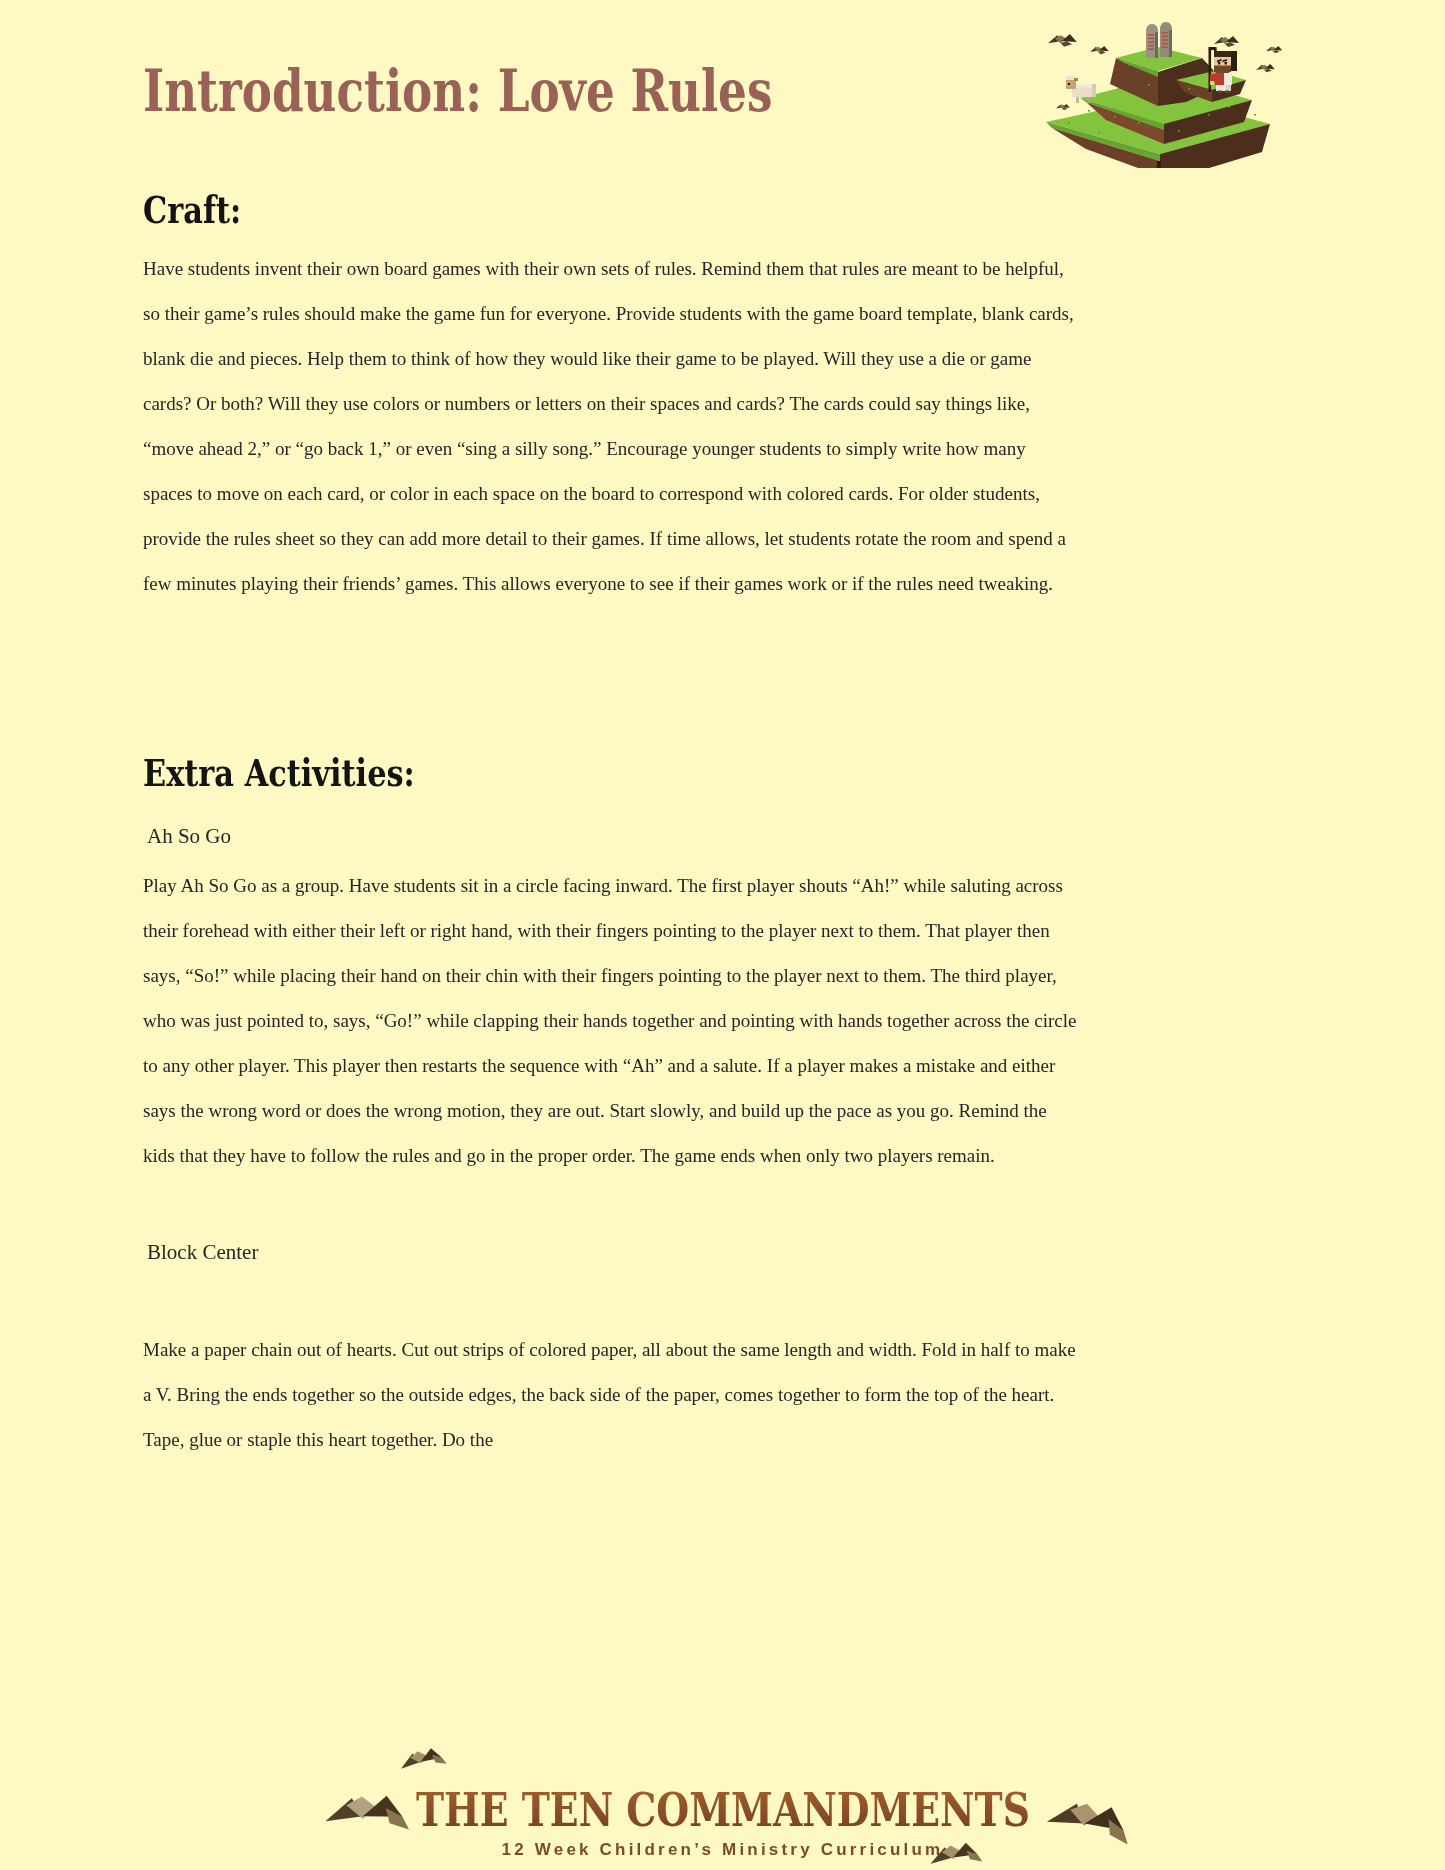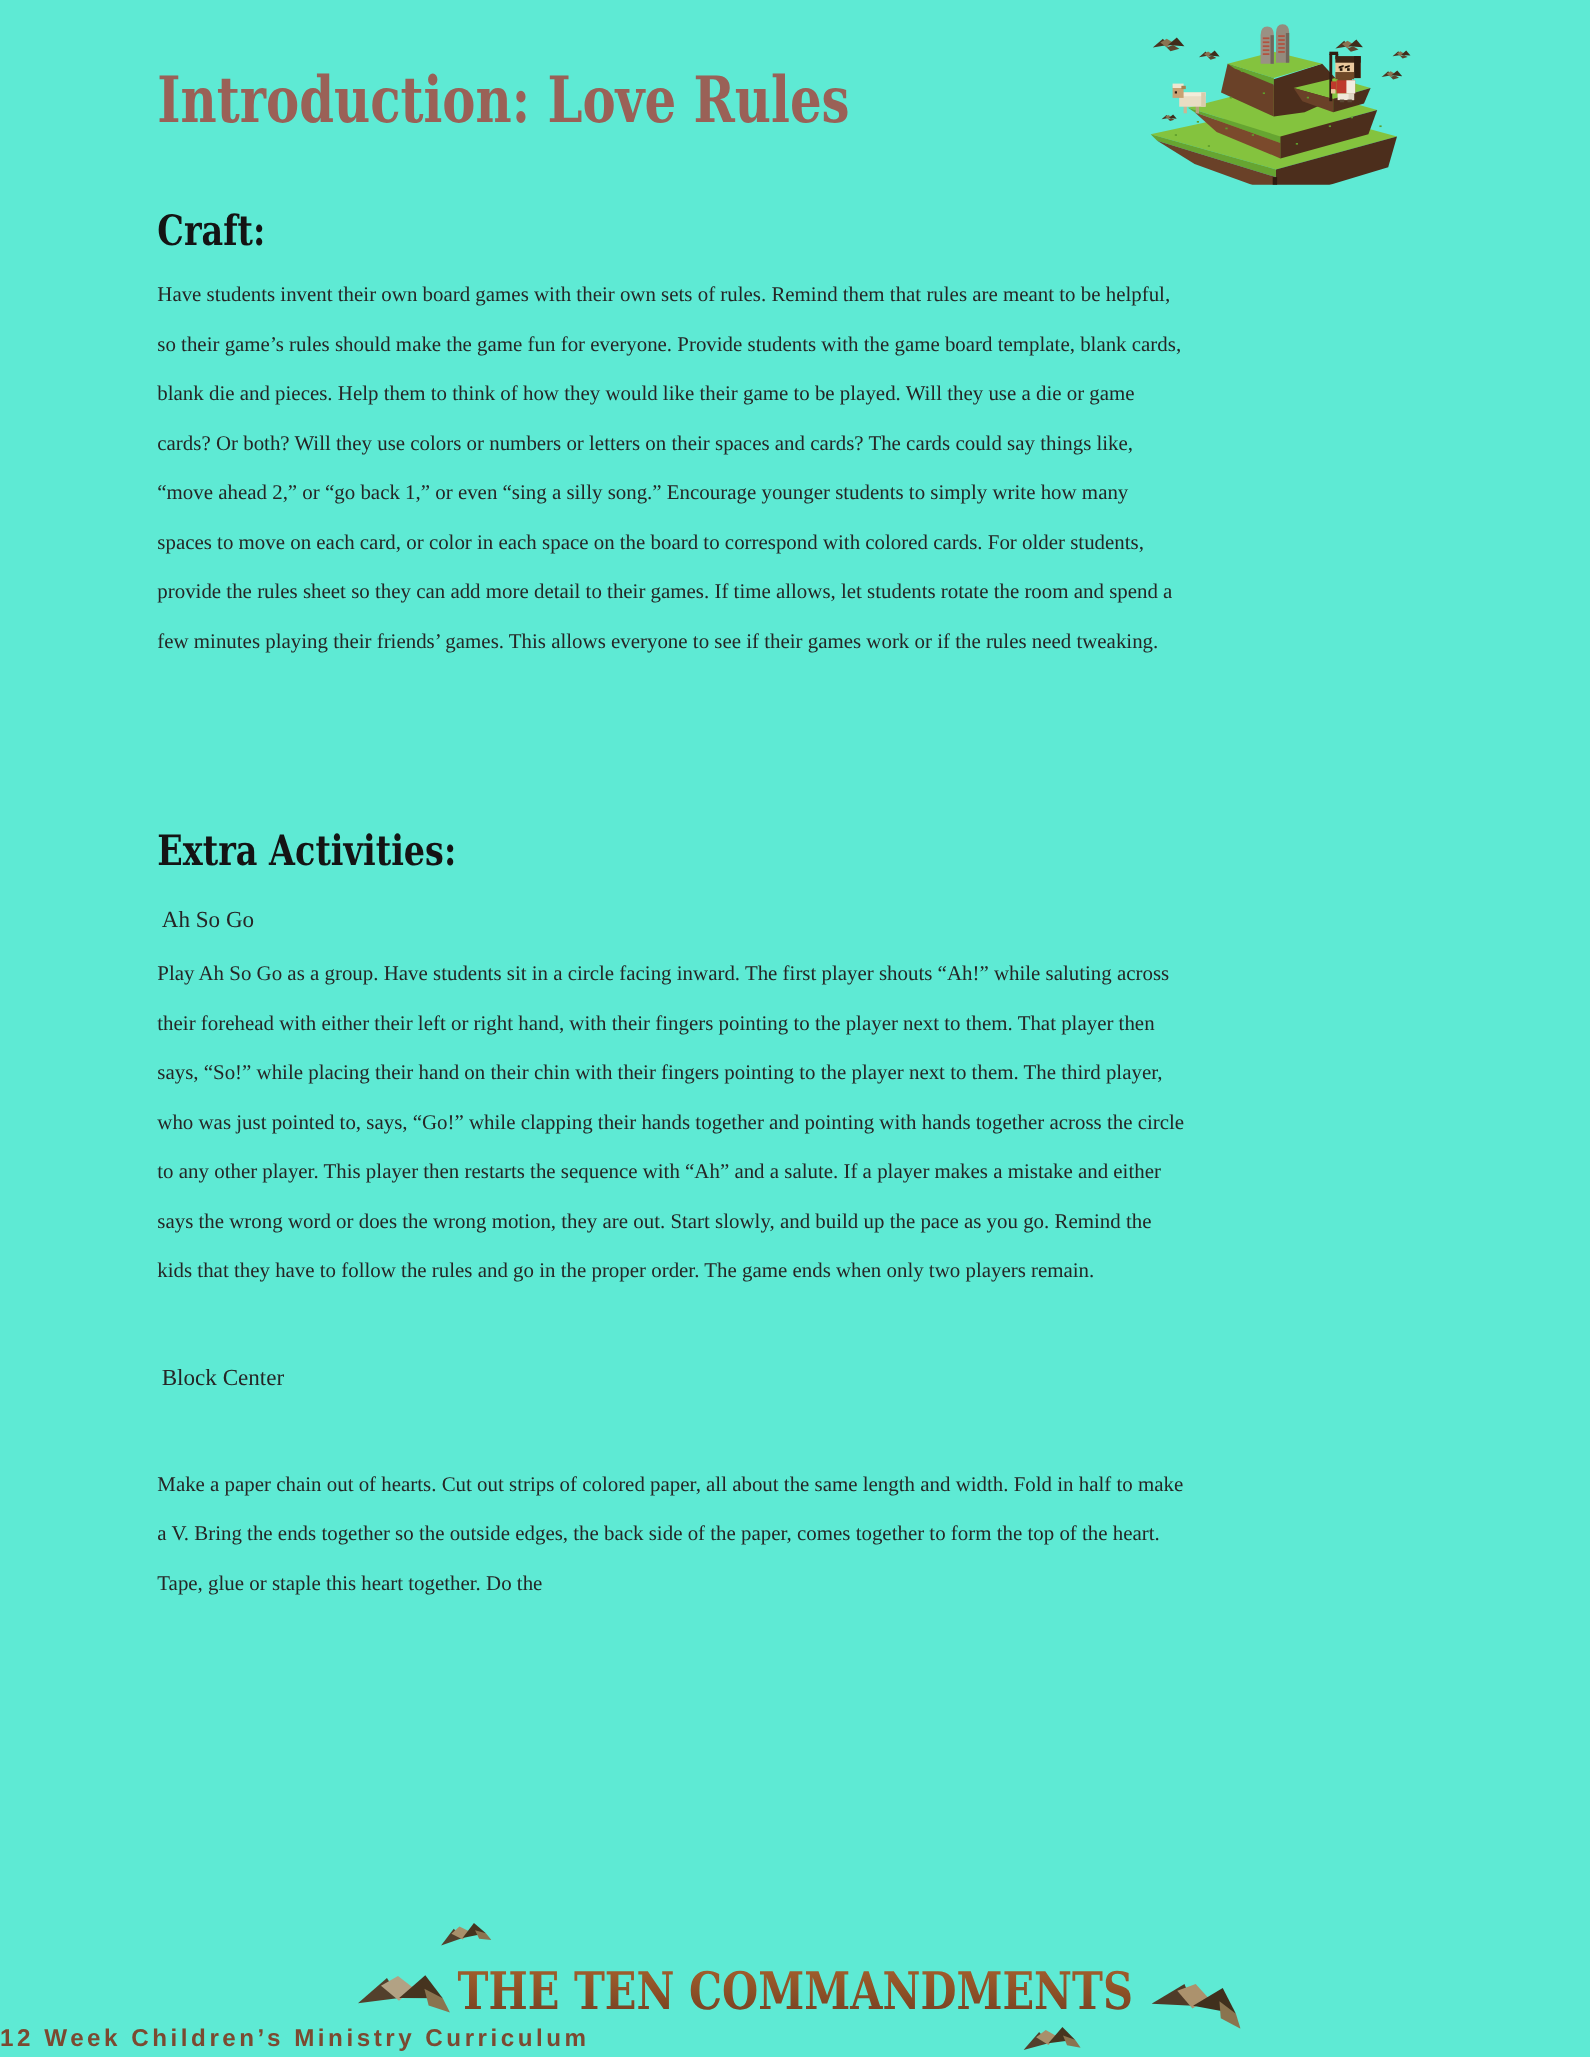--- a/index.html
+++ b/index.html
@@ -1,19 +1,19 @@
 <!DOCTYPE html>
 <html><head>
 <meta charset="utf-8">
 <style>
   html,body { margin:0; padding:0; background:#ffffff; }
   .page {
     position:relative;
     width:1445px; height:1870px;
-    background:#5eead4;
+    background:#fef9c3;
     font-family:"Liberation Serif", serif;
     color:#242424;
     overflow:hidden;
   }
   .doc-title {
     position:absolute; left:143px; top:60px;
     font-family:"DejaVu Serif", serif;
     font-weight:bold; font-size:58px; line-height:1.1;
     color:#9a6157;
     transform:scaleX(0.78); transform-origin:left top;
@@ -39,23 +39,23 @@
   .activity + .activity { margin-top:52px; }
   .activity-title { font-size:21px; line-height:45px; color:#262626; margin:4px; }
   .illustration {
     position:absolute; left:1028px; top:18px;
     width:265px; height:150px;
   }
   .footer { position:absolute; left:0; top:1740px; width:1445px; height:170px; }
   .logo-svg { display:block; margin:38px auto 0 auto; }
   .logo-subtitle {
     margin-top:0px;
-    text-align:left;
+    text-align:center;
     font-family:"Liberation Sans", sans-serif;
-    font-weight:bold; font-size:22px;
+    font-weight:bold; font-size:17px;
     letter-spacing:3.2px;
     color:#7b4a31;
     white-space:nowrap;
   }
   .footer-bird { position:absolute; }
   .bird-1 { left:400px; top:8px;   width:46px; transform:rotate(-8deg); }
   .bird-2 { left:326px; top:52px;  width:84px; transform:rotate(4deg); }
   .bird-3 { left:1048px; top:60px; width:84px; transform:rotate(14deg); }
   .bird-4 { left:930px; top:102px; width:52px; transform:rotate(-4deg); }
 </style>

